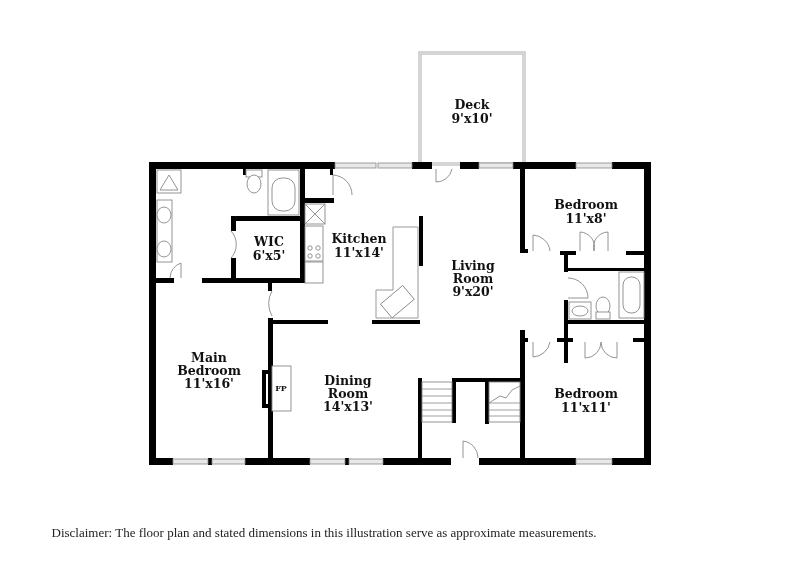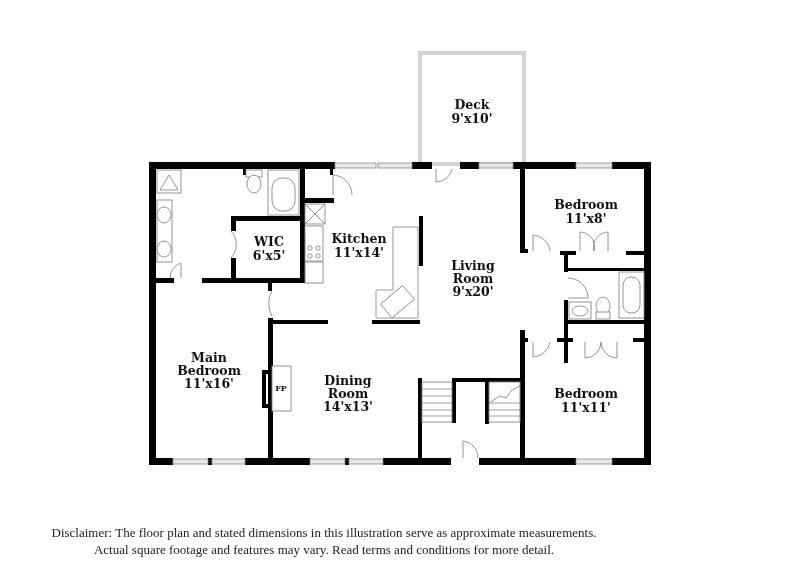--- a/index.html
+++ b/index.html
@@ -199,14 +199,13 @@
 
     <text class="room-label" x="586" y="398">Bedroom</text>
     <text class="room-label" x="586" y="412">11'x11'</text>
 
     <text class="fp-label" x="281" y="391">FP</text>
   </g>
 </svg>
 
 <div id="disclaimer">
   <div>Disclaimer: The floor plan and stated dimensions in this illustration serve as approximate measurements.</div>
-  <div>Actual square footage and features may vary. Read terms and conditions for more detail.</div>
 </div>
 
 </body></html>

